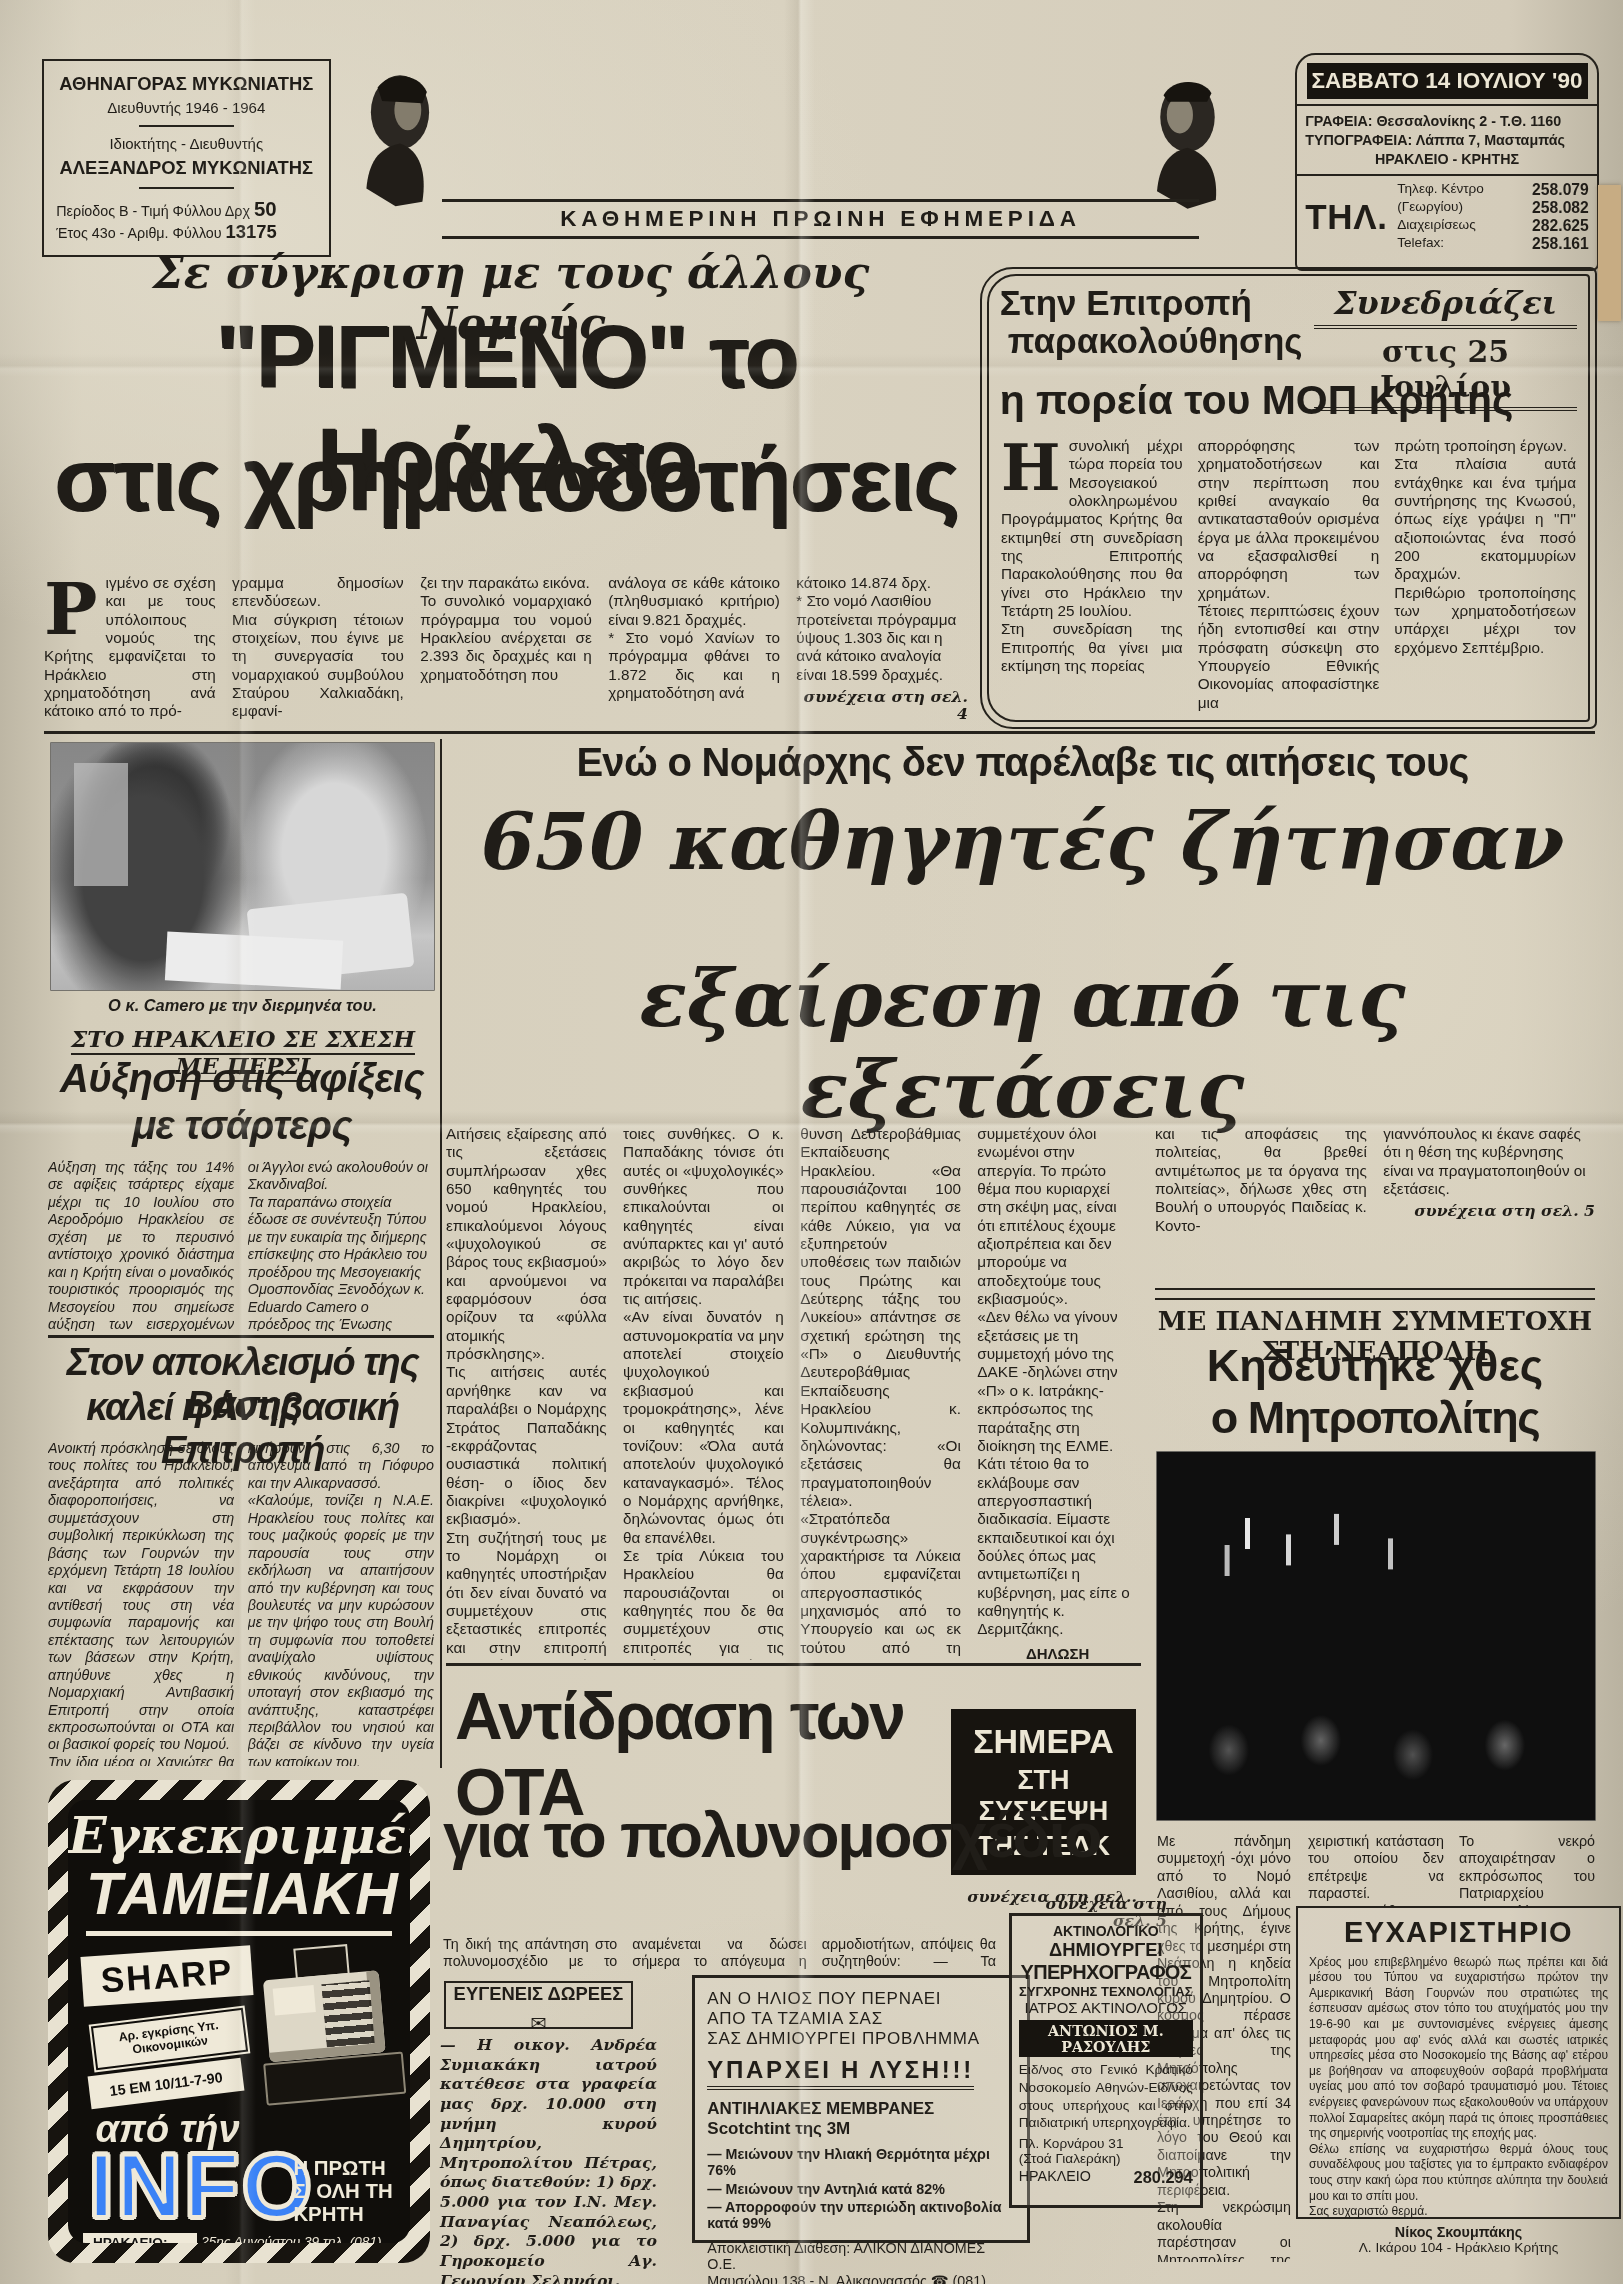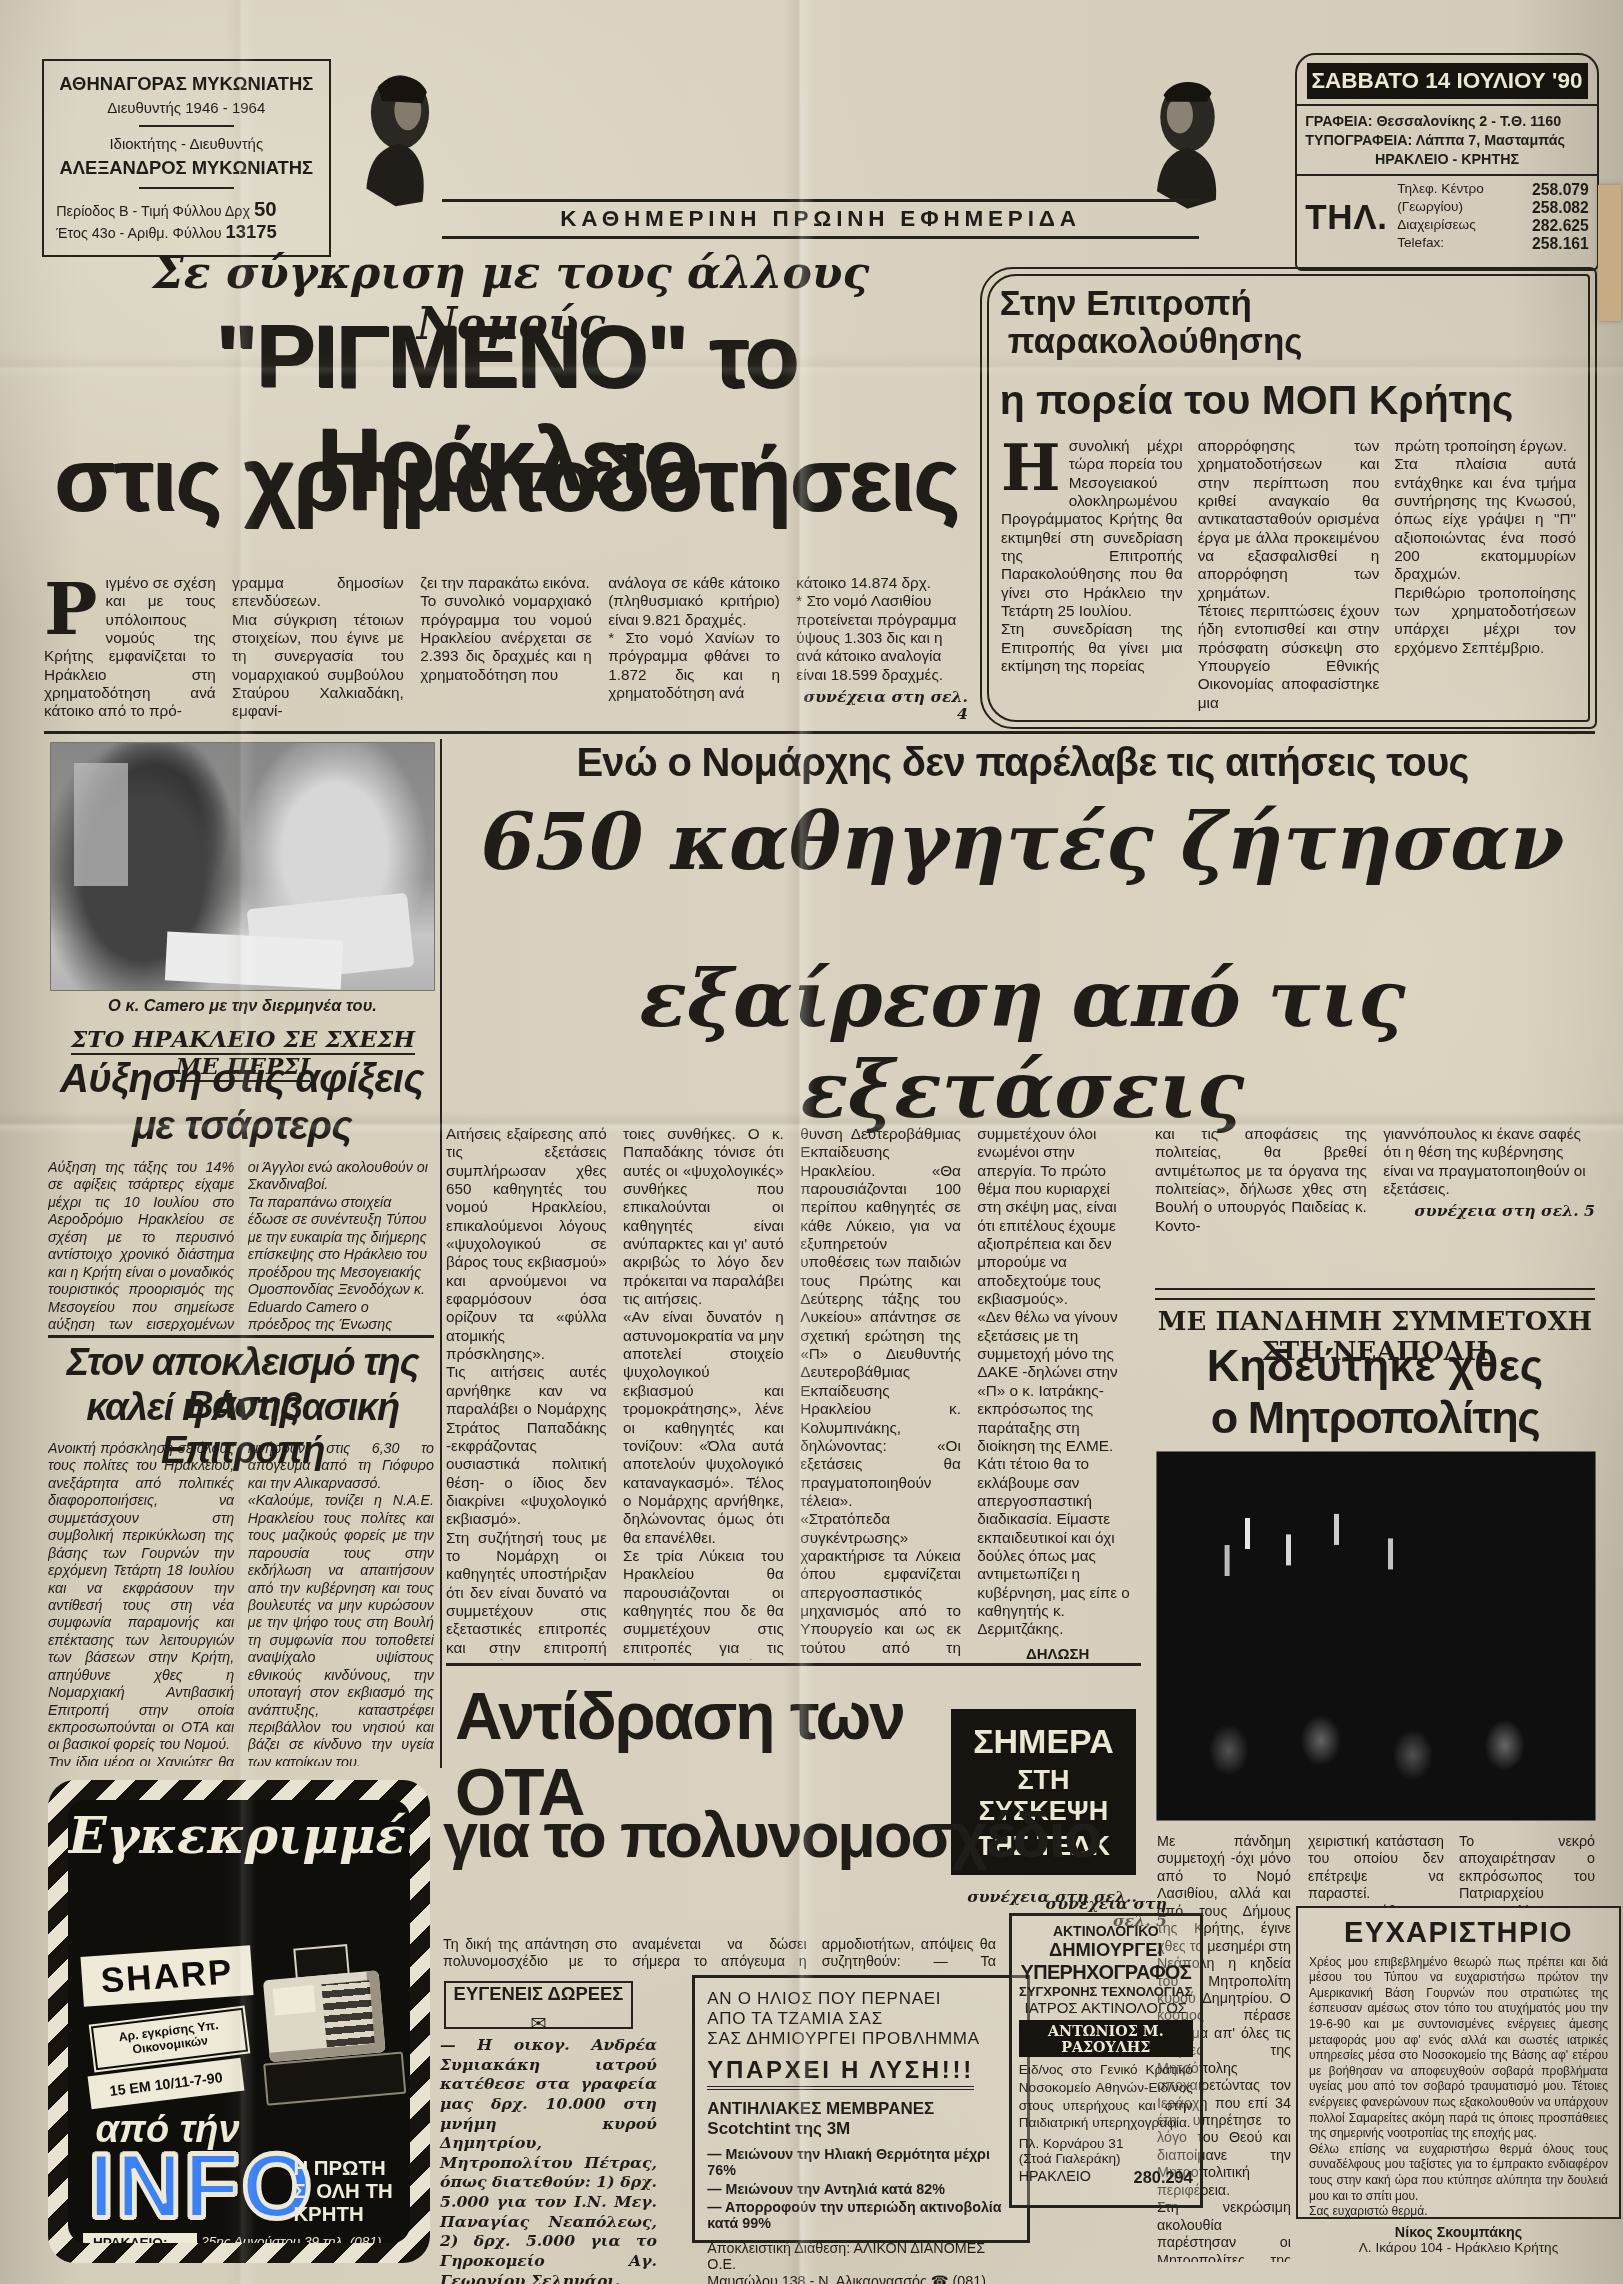--- a/index.html
+++ b/index.html
@@ -128,20 +128,24 @@
     </div>
   </div>
 
   <div class="abs" style="left:980px;top:267px;width:613px;height:458px;border:2.7px solid #25221c;border-radius:33px 6.8px 6.8px 33px;">
     <div class="abs" style="inset:4.8px;border:2px solid #25221c;border-radius:29px 4.1px 4.1px 29px;"></div>
     <div class="abs" style="left:17.7px;top:15px;right:17.7px;display:flex;gap:11px;">
       <div style="flex:1.15;">
         <div style="font-weight:700;font-size:35px;line-height:1.08;">Στην Επιτροπή</div>
         <div style="font-weight:700;font-size:35px;line-height:1.08;margin-left:8px;">παρακολούθησης</div>
       </div>
+      <div class="serifhead ctr" style="flex:1;">
+        <div style="font-weight:700;font-style:italic;font-size:32px;border-bottom:4.8px double #25221c;padding-bottom:2.7px;">Συνεδριάζει</div>
+        <div style="font-weight:700;font-size:30px;border-bottom:4.8px double #25221c;padding:5.5px 0 2.7px;">στις 25 Ιουλίου</div>
+      </div>
     </div>
     <div class="abs" style="left:17.7px;top:108px;right:17.7px;font-weight:700;font-size:41px;">η πορεία του ΜΟΠ Κρήτης</div>
     <div class="abs" style="left:19px;top:168px;right:19px;bottom:16.4px;display:flex;gap:15px;">
       <div class="col just" style="flex:1;">
         <span class="dropcap" style="font-size:63px;">Η</span><span class="pre">συνολική μέχρι τώρα πορεία του Μεσογειακού ολοκληρωμένου Προγράμματος Κρήτης θα εκτιμηθεί στη συνεδρίαση της Επιτροπής Παρακολούθησης που θα γίνει στο Ηράκλειο την Τετάρτη 25 Ιουλίου.
 Στη συνεδρίαση της Επιτροπής θα γίνει μια εκτίμηση της πορείας</span>
       </div>
       <div class="col just pre" style="flex:1;">απορρόφησης των χρηματοδοτήσεων και στην περίπτωση που κριθεί αναγκαίο θα αντικατασταθούν ορισμένα έργα με άλλα προκειμένου να εξασφαλισθεί η απορρόφηση των χρημάτων.
 Τέτοιες περιπτώσεις έχουν ήδη εντοπισθεί και στην πρόσφατη σύσκεψη στο Υπουργείο Εθνικής Οικονομίας αποφασίστηκε μια</div>
       <div class="col just pre" style="flex:1;">πρώτη τροποίηση έργων.
@@ -317,20 +321,22 @@
 Θέλω επίσης να ευχαριστήσω θερμά όλους τους συναδέλφους μου ταξίστες για το έμπρακτο ενδιαφέρον τους στην κακή ώρα που κτύπησε αλύπητα την δουλειά μου και το σπίτι μου.
 Σας ευχαριστώ θερμά.</div>
     <div class="ctr" style="font-weight:700;font-size:14.3px;margin-top:4.1px;">Νίκος Σκουμπάκης</div>
     <div class="ctr" style="font-size:13.6px;">Λ. Ικάρου 104 - Ηράκλειο Κρήτης</div>
   </div>
 
   <div class="abs" style="left:48px;top:1780px;width:382px;height:483px;border-radius:27px;
               background:repeating-linear-gradient(135deg,#17140f 0 16.4px,#e8e2d1 16.4px 31px);">
     <div class="abs" style="inset:20.4px;background:#100e0b;border-radius:17.7px;overflow:hidden;color:#efe9d8;">
       <div class="serifhead" style="font-style:italic;font-weight:700;font-size:50px;text-align:center;margin-top:5.5px;">Εγκεκριμμένη</div>
+      <div style="font-weight:700;font-style:italic;font-size:59px;text-align:center;letter-spacing:0.7px;line-height:1.0;
+                  border-bottom:5.5px solid #efe9d8;display:block;margin:0 17.7px;padding-bottom:6.8px;">ΤΑΜΕΙΑΚΗ</div>
       <div class="abs" style="left:13.6px;top:151px;width:170px;height:50px;background:#efe9d8;transform:rotate(-4deg);
            display:flex;align-items:center;justify-content:center;">
         <span style="color:#100e0b;font-weight:700;font-size:35px;letter-spacing:2px;">SHARP</span>
       </div>
       <div class="abs" style="left:24.5px;top:217px;width:149px;height:40px;background:#efe9d8;transform:rotate(-7deg);
            display:flex;align-items:center;justify-content:center;border:2px solid #100e0b;box-shadow:0 0 0 2px #efe9d8;">
         <span style="color:#100e0b;font-weight:700;font-size:12.3px;text-align:center;line-height:1.1;">Αρ. εγκρίσης Υπ. Οικονομικών</span>
       </div>
       <div class="abs" style="left:20.4px;top:267px;width:154px;height:33px;background:#efe9d8;transform:rotate(-7deg);
            display:flex;align-items:center;justify-content:center;">

